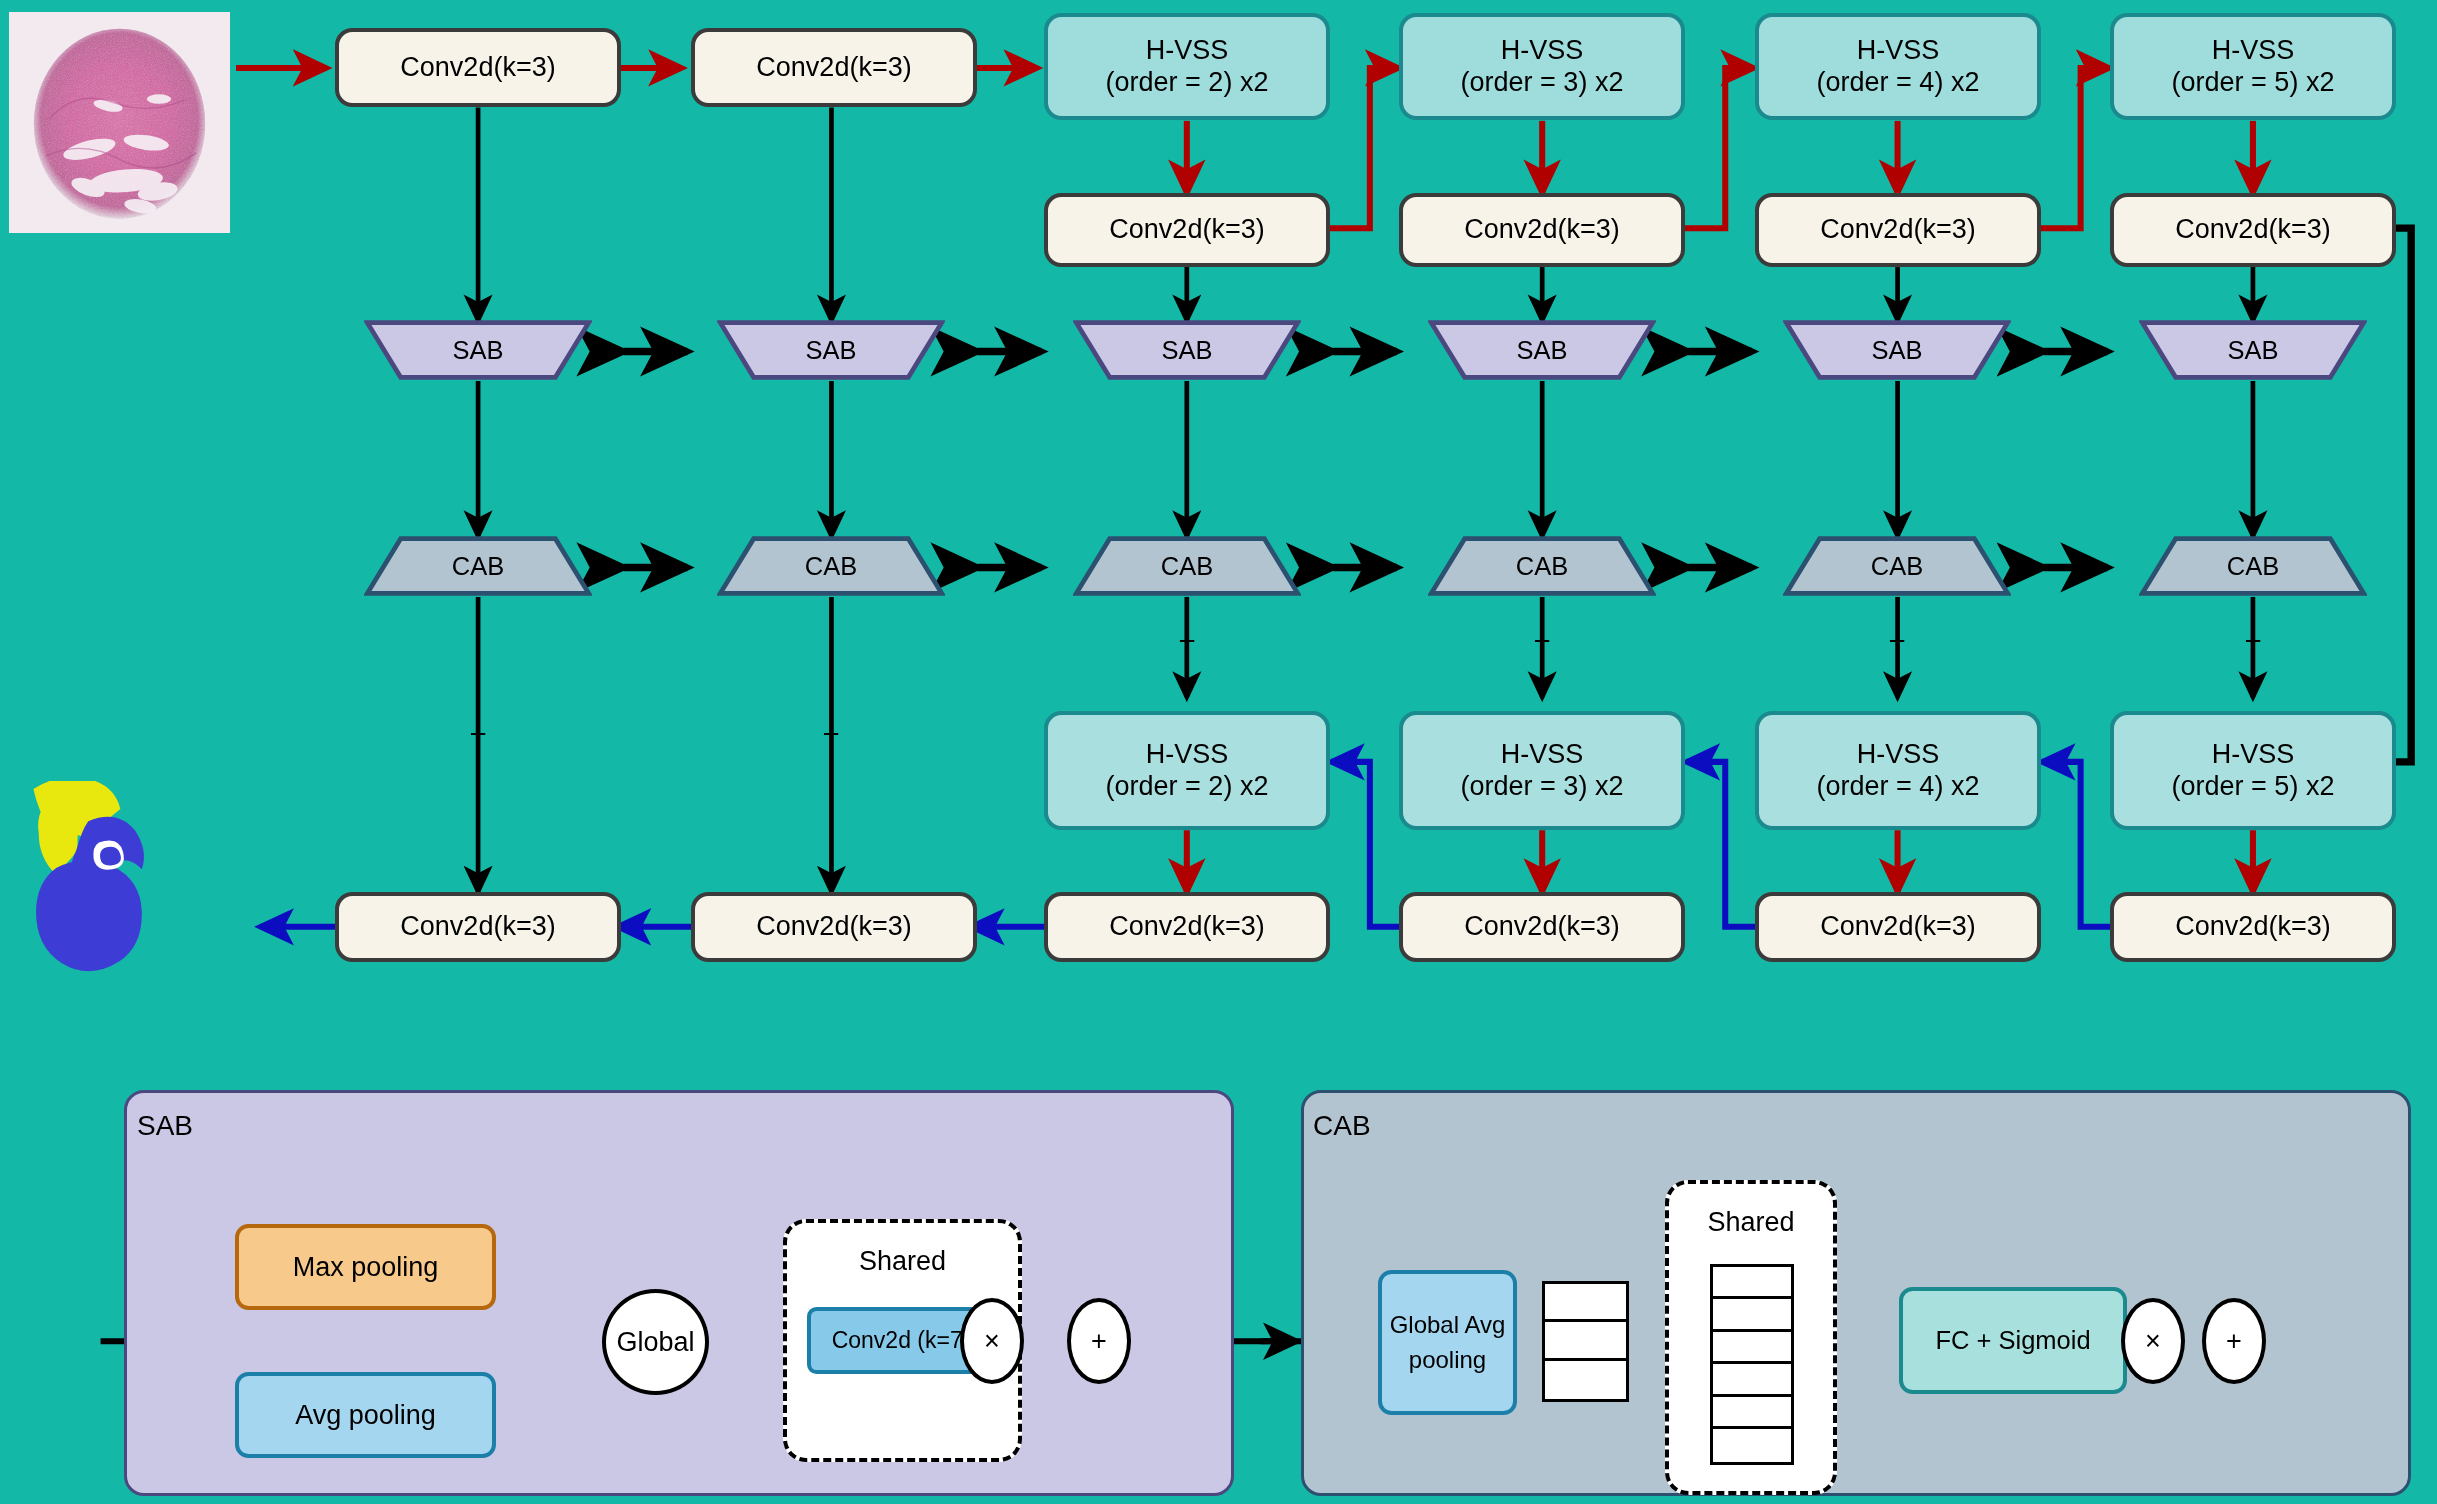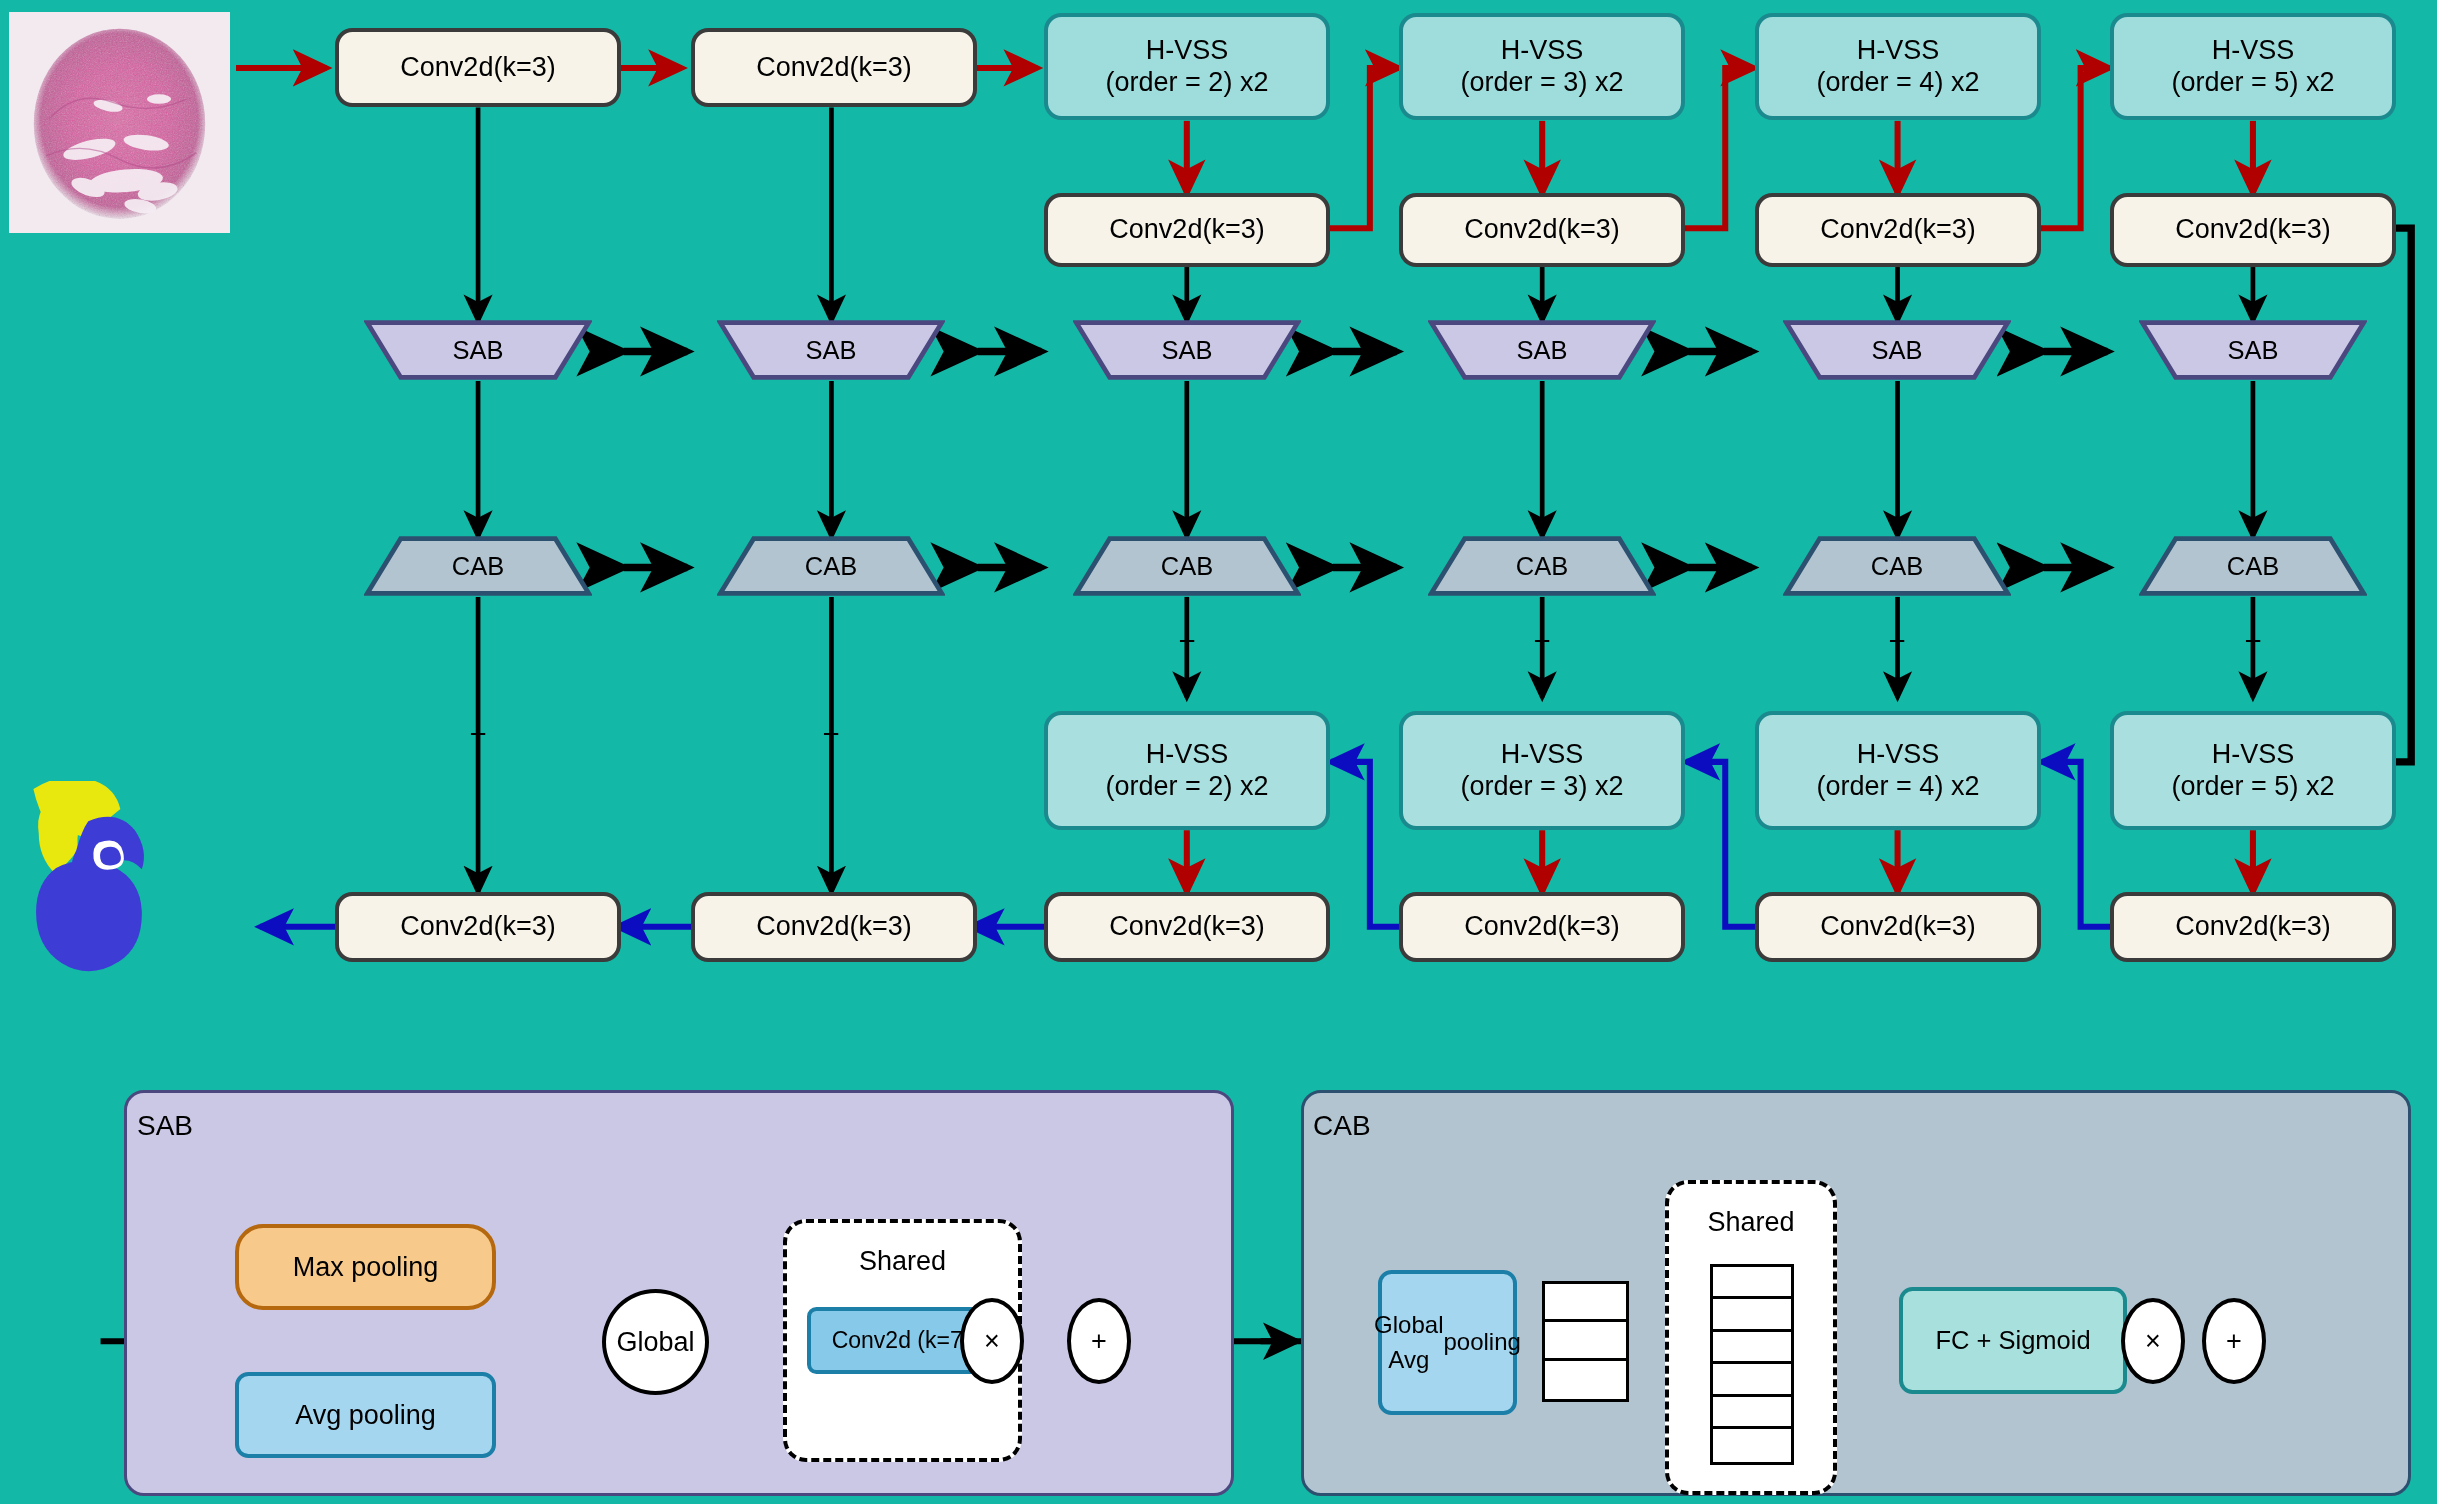--- a/index.html
+++ b/index.html
@@ -400,36 +400,36 @@
   <div class="node conv" style="left:335px;top:892px;width:286px;height:70px;">Conv2d(k=3)</div>
   <div class="node conv" style="left:691px;top:892px;width:286px;height:70px;">Conv2d(k=3)</div>
   <div class="node conv" style="left:1044px;top:892px;width:286px;height:70px;">Conv2d(k=3)</div>
   <div class="node conv" style="left:1399px;top:892px;width:286px;height:70px;">Conv2d(k=3)</div>
   <div class="node conv" style="left:1755px;top:892px;width:286px;height:70px;">Conv2d(k=3)</div>
   <div class="node conv" style="left:2110px;top:892px;width:286px;height:70px;">Conv2d(k=3)</div>
 
   <div class="panel sab" style="left:124px;top:1090px;width:1110px;height:406px;"></div>
   <div class="panel-title" style="left:137px;top:1110px;">SAB</div>
 
-  <div class="rbox maxp" style="left:235px;top:1224px;width:261px;height:86px;border-radius:28px;">Max pooling</div>
+  <div class="rbox maxp" style="left:235px;top:1224px;width:261px;height:86px;">Max pooling</div>
   <div class="rbox avgp" style="left:235px;top:1372px;width:261px;height:86px;">Avg pooling</div>
 
   <div class="ellip" style="left:602px;top:1289px;width:107px;height:106px;">Global</div>
 
   <div class="dashbox" style="left:783px;top:1219px;width:239px;height:243px;"></div>
   <div class="dashlabel" style="left:783px;top:1246px;width:239px;">Shared</div>
   <div class="rbox conv7" style="left:807px;top:1307px;width:188px;height:67px;">Conv2d (k=7)</div>
 
   <div class="circ" style="left:960px;top:1298px;width:64px;height:86px;">×</div>
   <div class="circ" style="left:1067px;top:1298px;width:64px;height:86px;">+</div>
 
   <div class="panel cab" style="left:1301px;top:1090px;width:1110px;height:406px;"></div>
   <div class="panel-title" style="left:1313px;top:1110px;">CAB</div>
 
-  <div class="rbox gap" style="left:1378px;top:1270px;width:139px;height:145px;flex-direction:row;font-size:24px;">
+  <div class="rbox gap" style="left:1378px;top:1270px;width:139px;height:145px;flex-direction:column;font-size:24px;">
     <span>Global Avg</span>
     <span>pooling</span>
   </div>
 
   <div class="vecbox" style="left:1542px;top:1281px;width:87px;height:121px;">
     <div style="height:33.33%"></div>
       <div style="height:33.33%"></div>
       <div style="height:33.33%"></div>
   </div>
 

